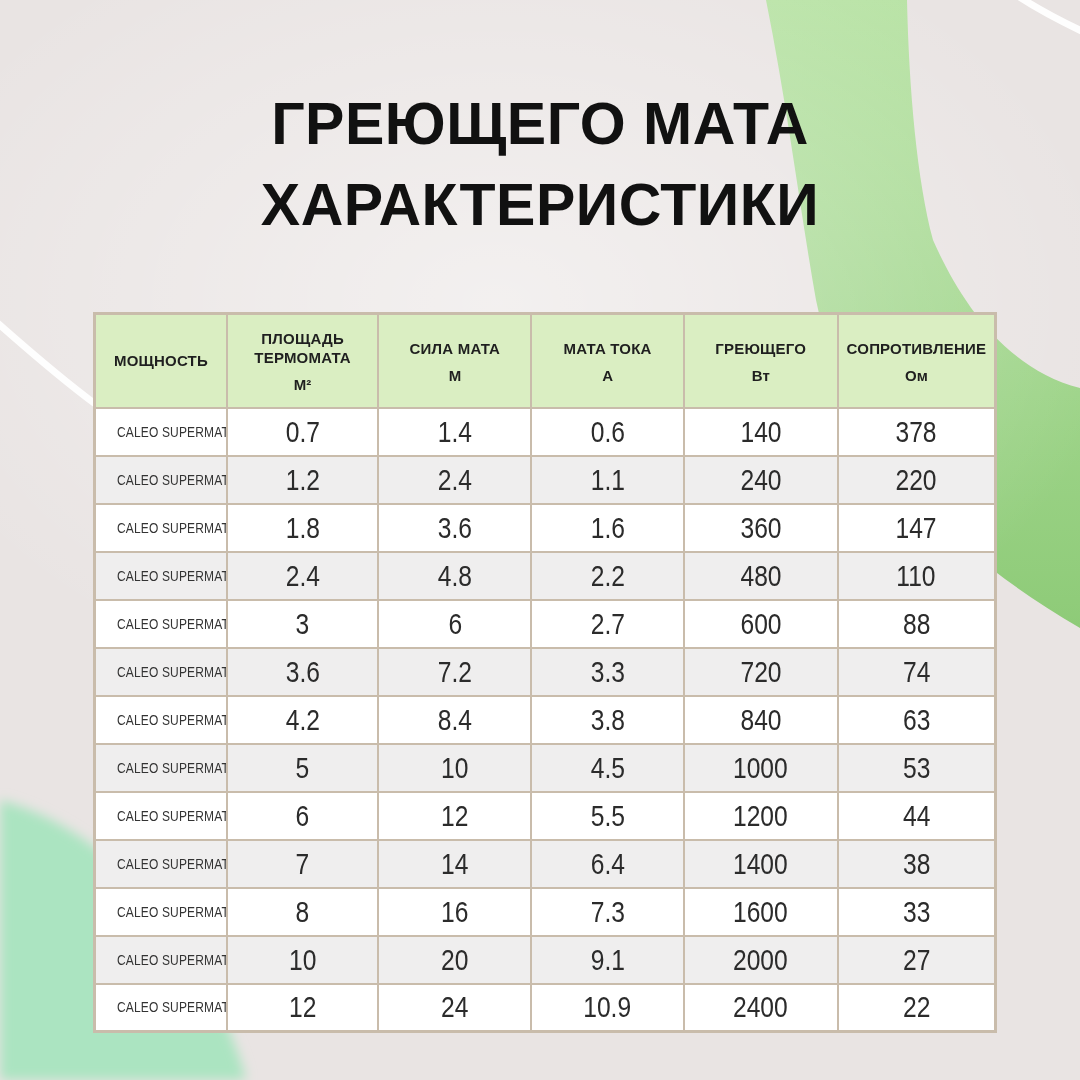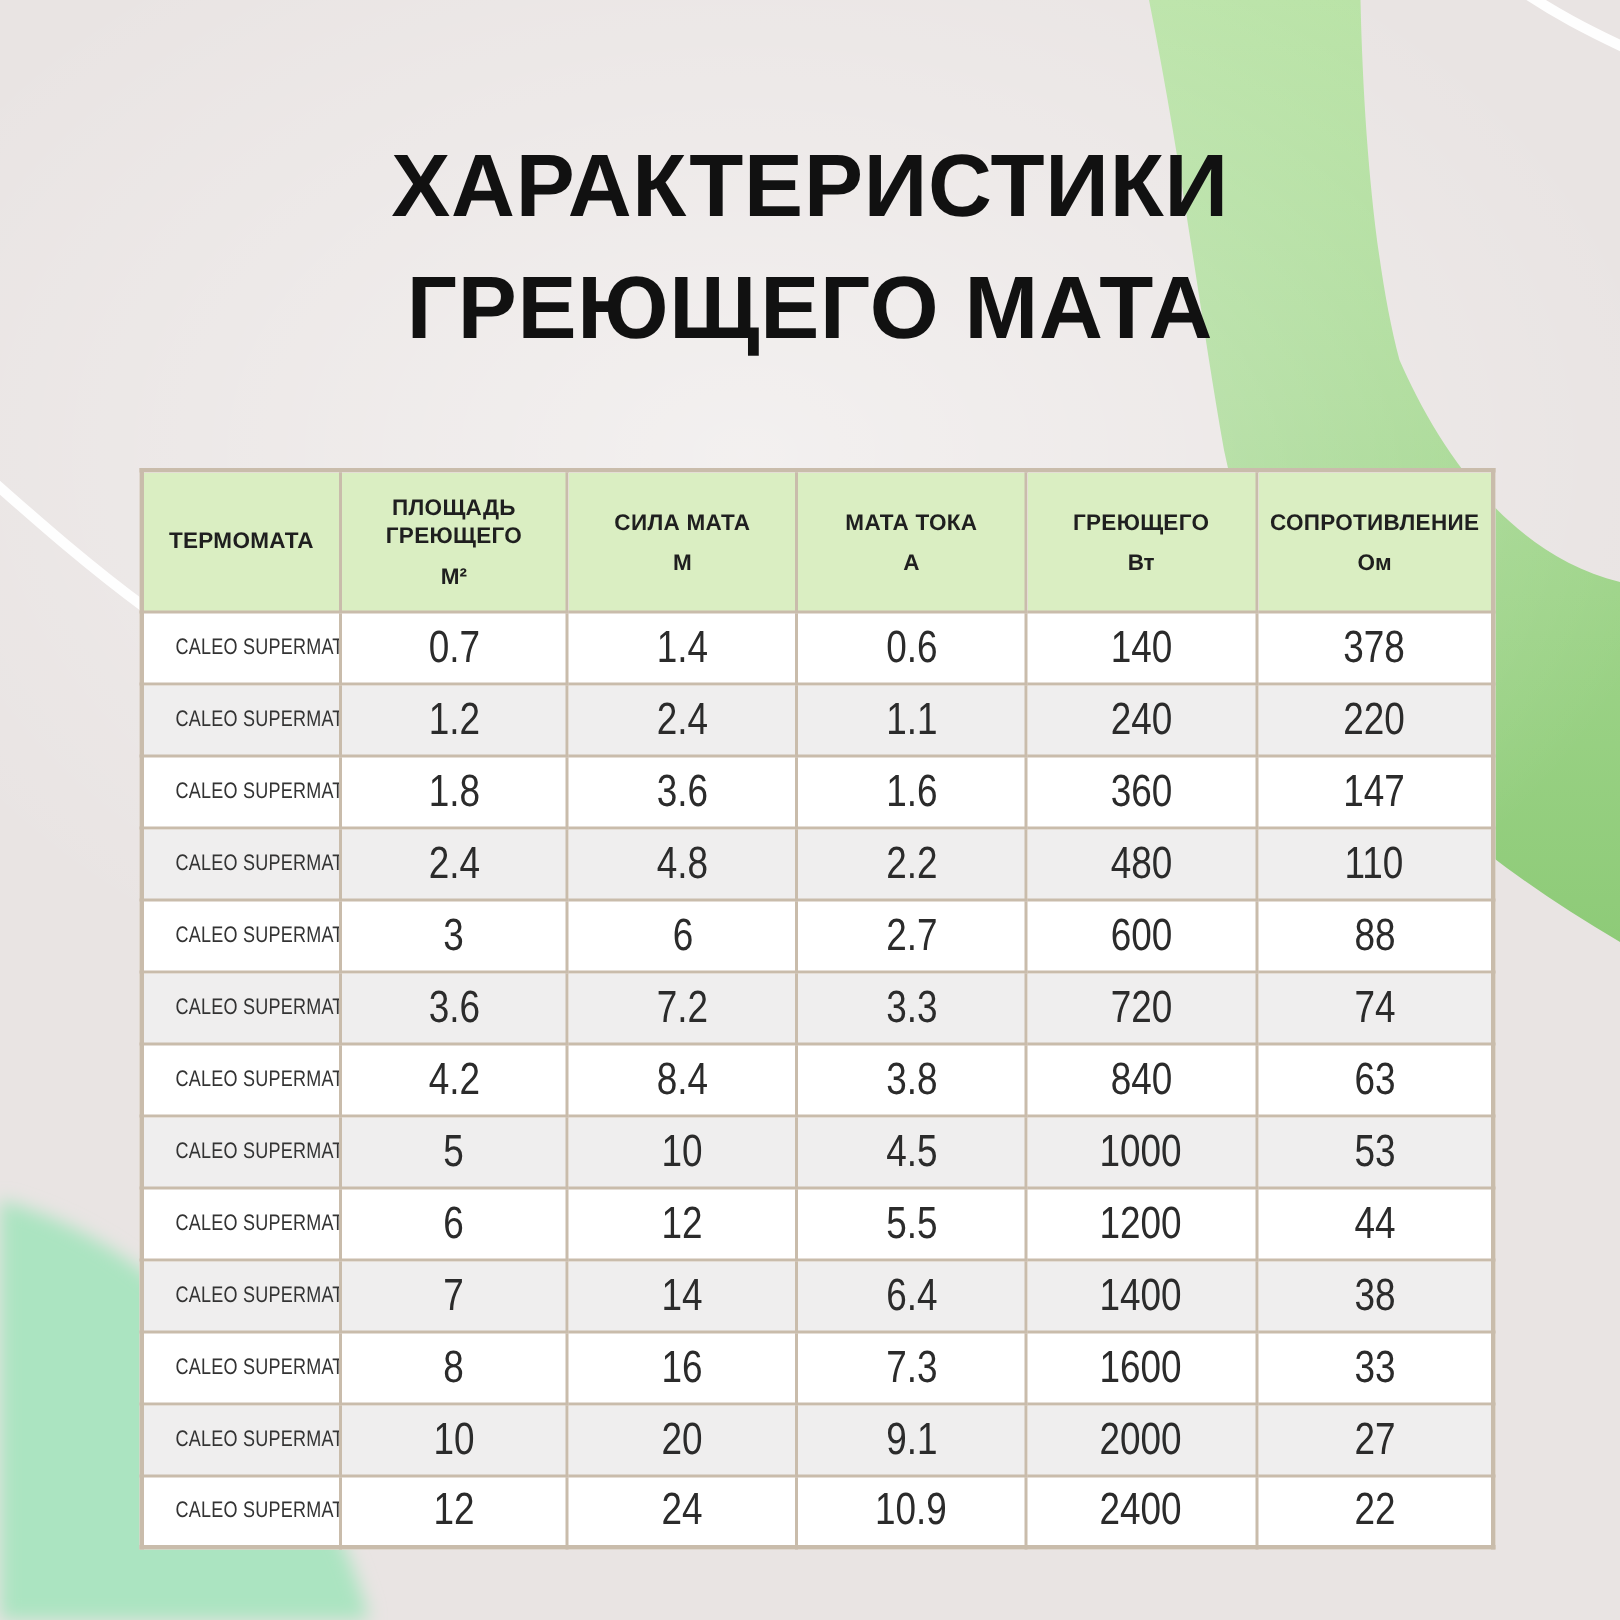--- a/index.html
+++ b/index.html
@@ -112,40 +112,40 @@
              C 90,825 150,890 195,965
              C 222,1010 238,1048 246,1080
              L 0,1080 Z" style="fill:var(--mint_blob,#abe4c1)" filter="url(#softBlur)"></path>
 
     <path d="M 1012,-8 C 1035,8 1058,20 1090,35" fill="none" style="stroke:var(--arc_white,#fff)" stroke-width="7" stroke-linecap="round" opacity="0.95"></path>
 
     <path d="M -8,318 C 28,350 60,378 98,406" fill="none" style="stroke:var(--arc_white,#fff)" stroke-width="7" stroke-linecap="round" opacity="0.95"></path>
   </svg>
 
   <div class="title">
+    <div>ГРЕЮЩЕГО МАТА</div>
     <div>ХАРАКТЕРИСТИКИ</div>
-    <div>ГРЕЮЩЕГО МАТА</div>
   </div>
 
   <table class="spec-table">
     <colgroup>
       <col class="c1">
         <col class="c2">
         <col class="c3">
       <col class="c4">
         <col class="c5">
         <col class="c6">
     </colgroup>
     <thead>
       <tr id="headerRow">
           <th>
-            <div class="h-label">ТЕРМОМАТА</div>
-          </th>
-          <th>
-            <div class="h-label">ПЛОЩАДЬ ГРЕЮЩЕГО</div>
+            <div class="h-label">МОЩНОСТЬ</div>
+          </th>
+          <th>
+            <div class="h-label">ПЛОЩАДЬ ТЕРМОМАТА</div>
             <div class="h-unit">М²</div>
           </th>
           <th>
             <div class="h-label">СИЛА МАТА</div>
             <div class="h-unit">М</div>
           </th>
           <th>
             <div class="h-label">МАТА ТОКА</div>
             <div class="h-unit">А</div>
           </th>

